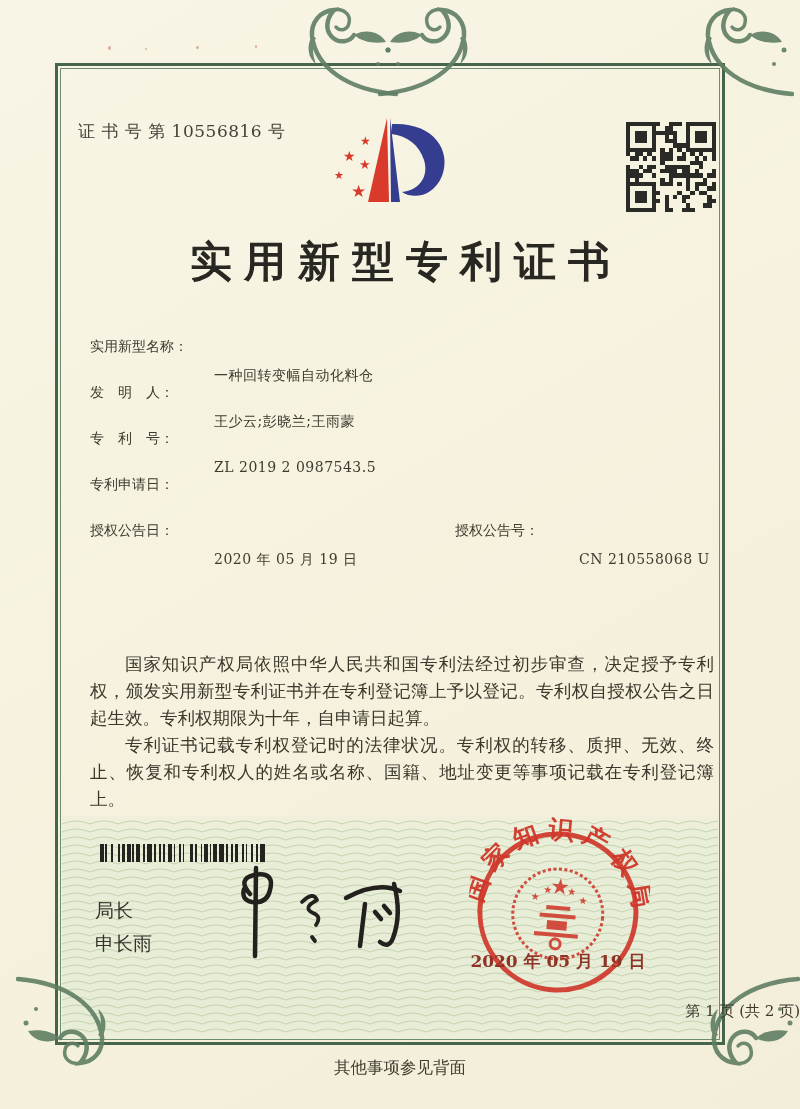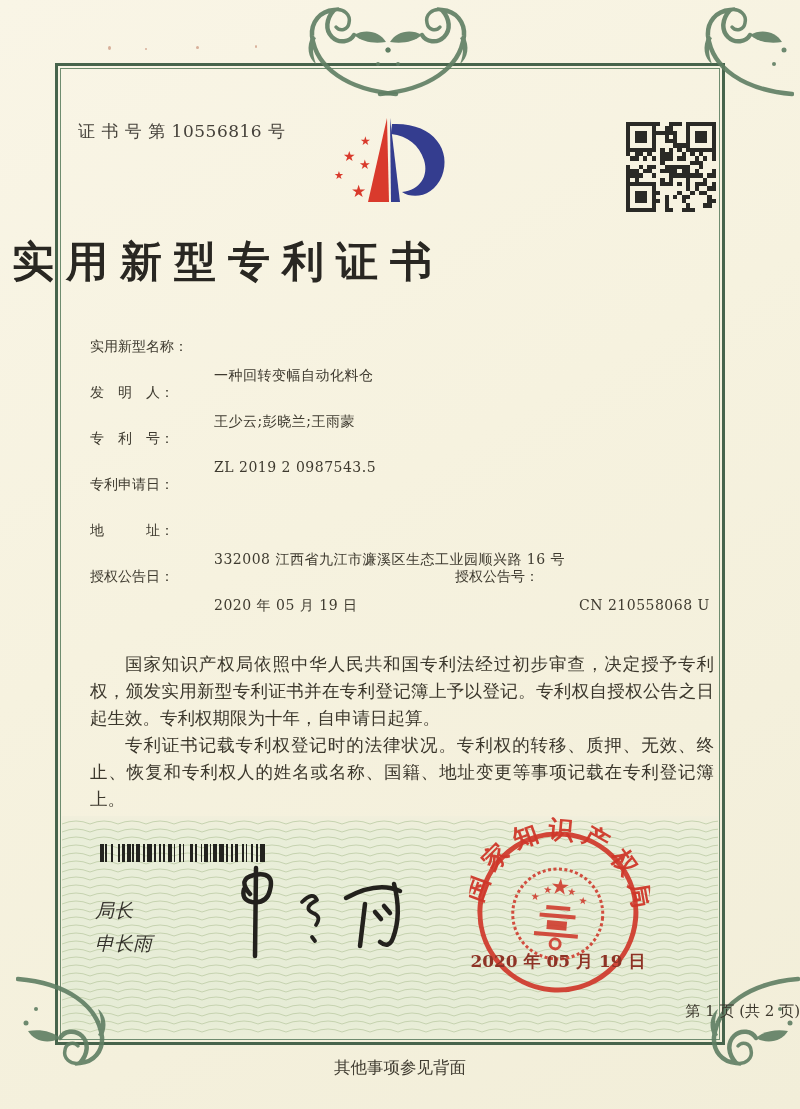--- a/index.html
+++ b/index.html
@@ -8,34 +8,34 @@
         font-family:"DejaVu Serif","Liberation Serif",serif;color:#3b372c;}
   .abs{position:absolute;}
   
   .frame{position:absolute;left:55px;top:63px;width:664px;height:976px;
          border:3px solid #47644c;}
   .frame::before{content:"";position:absolute;inset:2px;border:1px solid #6e8c6f;}
   
   .band{position:absolute;left:62px;top:816px;width:656px;height:224px;
         background:linear-gradient(#f2efdc 0%,#e9eed9 8%,#e6ecd6 90%,#ecefd9 100%);}
   .certno{left:78px;top:120px;font-size:17px;color:#45413a;letter-spacing:.5px;}
-  .title{left:0;right:0;top:234px;text-align:left;font-size:42px;font-weight:bold;
+  .title{left:0;right:0;top:234px;text-align:center;font-size:42px;font-weight:bold;
          letter-spacing:12px;text-indent:12px;color:#292722;}
   .fields{position:absolute;left:90px;top:338px;width:624px;font-size:14px;color:#3e3a2f;}
   .frow{position:relative;display:flex;height:46px;align-items:flex-start;}
   .flabel{flex:none;width:124px;white-space:pre;}
   .fvalue{white-space:pre;letter-spacing:.5px;margin-top:29px;}
   .grant2{position:absolute;left:365px;top:0;display:flex;}
   .paras{position:absolute;left:90px;top:651px;width:624px;font-size:17.5px;
          line-height:27px;text-align:justify;color:#3b372c;}
   .paras p{margin:0;text-indent:2em;}
   .barcode{left:100px;top:844px;height:18px;display:flex;align-items:stretch;}
   .barcode i{display:block;background:#23231f;}
   .signer{left:95px;top:894px;font-family:"DejaVu Sans","Liberation Sans",sans-serif;
-          font-size:19px;color:#34322b;line-height:33px;font-style:italic;}
+          font-size:19px;color:#34322b;line-height:33px;}
   .sig{left:198px;top:862px;}
   .sealwrap{left:468px;top:818px;width:180px;height:186px;transform:rotate(5deg);}
   .sealdate{left:468px;top:950px;width:180px;text-align:center;font-size:17px;
             color:#8e3326;white-space:pre;font-weight:bold;}
   .pageinfo{left:0;right:0;top:1002px;text-align:right;font-size:15px;color:#3b372c;}
   .footnote{left:0;right:0;top:1057px;text-align:center;font-size:16.5px;color:#3f3b30;}
   .speck{position:absolute;border-radius:50%;background:#b05a3d;opacity:.45;}
   svg{display:block;}
 </style>
 </head>
@@ -373,24 +373,20 @@
       <span class="fvalue">王少云;彭晓兰;王雨蒙</span>
     </div>
     <div class="frow">
       <span class="flabel">专　利　号：</span>
       <span class="fvalue">ZL 2019 2 0987543.5</span>
     </div>
     <div class="frow">
       <span class="flabel">专利申请日：</span>
     </div>
     <div class="frow">
-      <span class="flabel">地　　　址：</span>
-      <span class="fvalue">332008 江西省九江市濂溪区生态工业园顺兴路 16 号</span>
-    </div>
-    <div class="frow">
       <span class="flabel">授权公告日：</span>
       <span class="fvalue">2020 年 05 月 19 日</span>
       <span class="grant2">
         <span class="flabel">授权公告号：</span>
         <span class="fvalue">CN 210558068 U</span>
       </span>
     </div>
   </div>
 
   <div class="paras">

